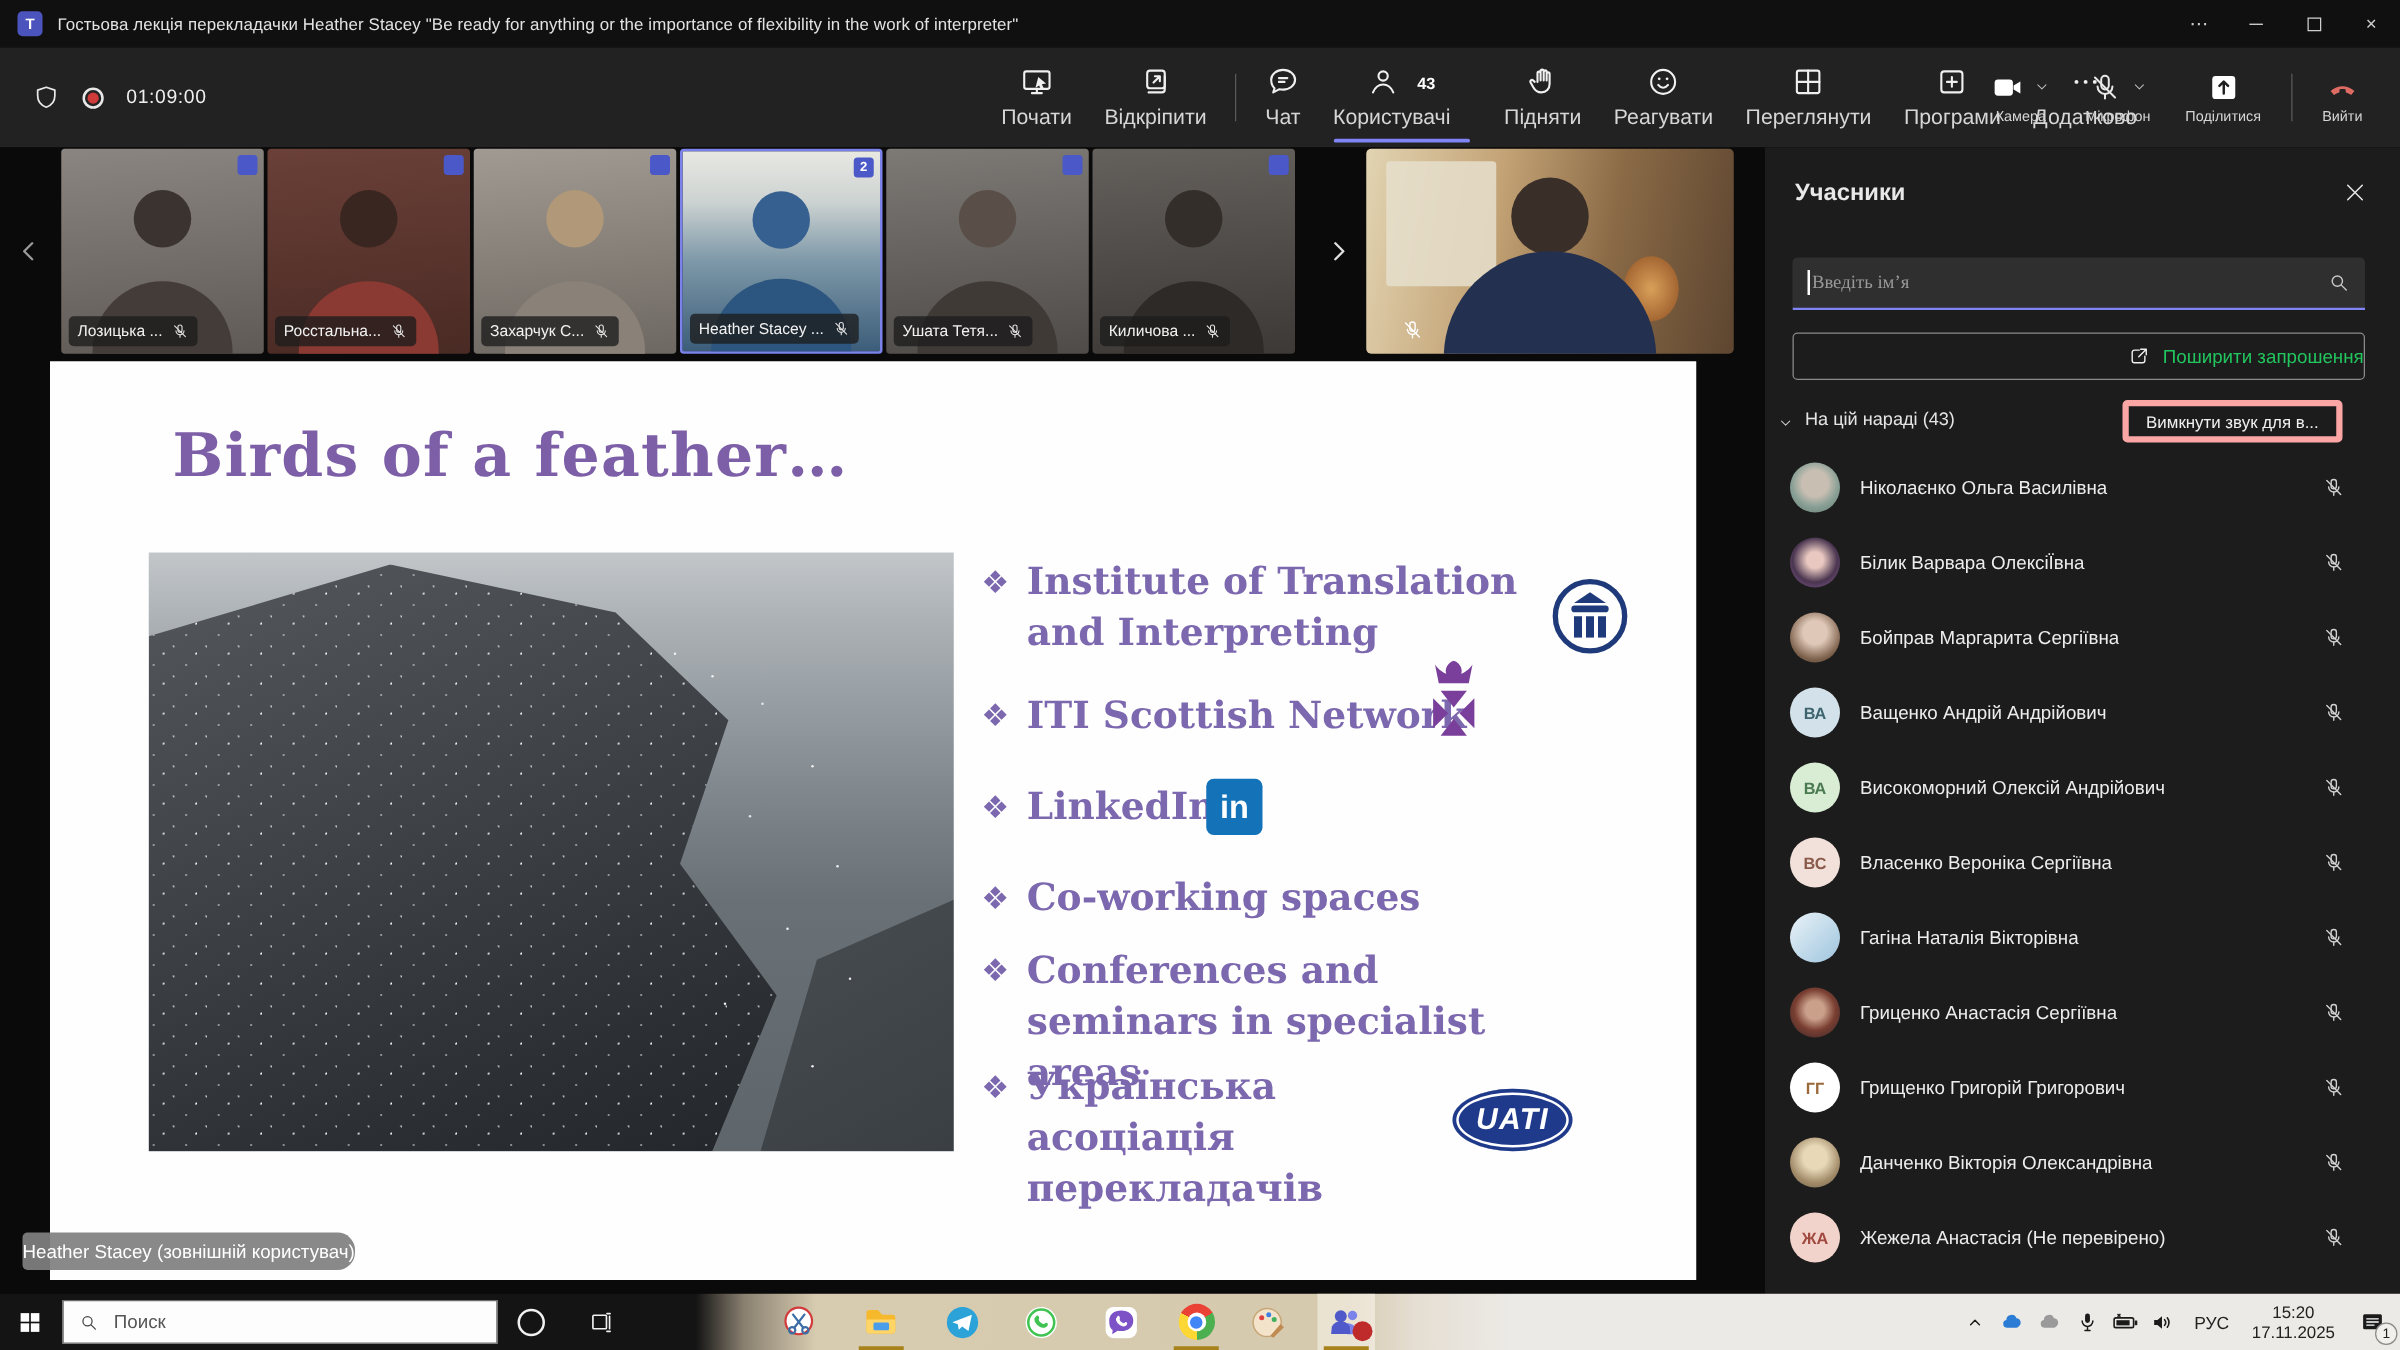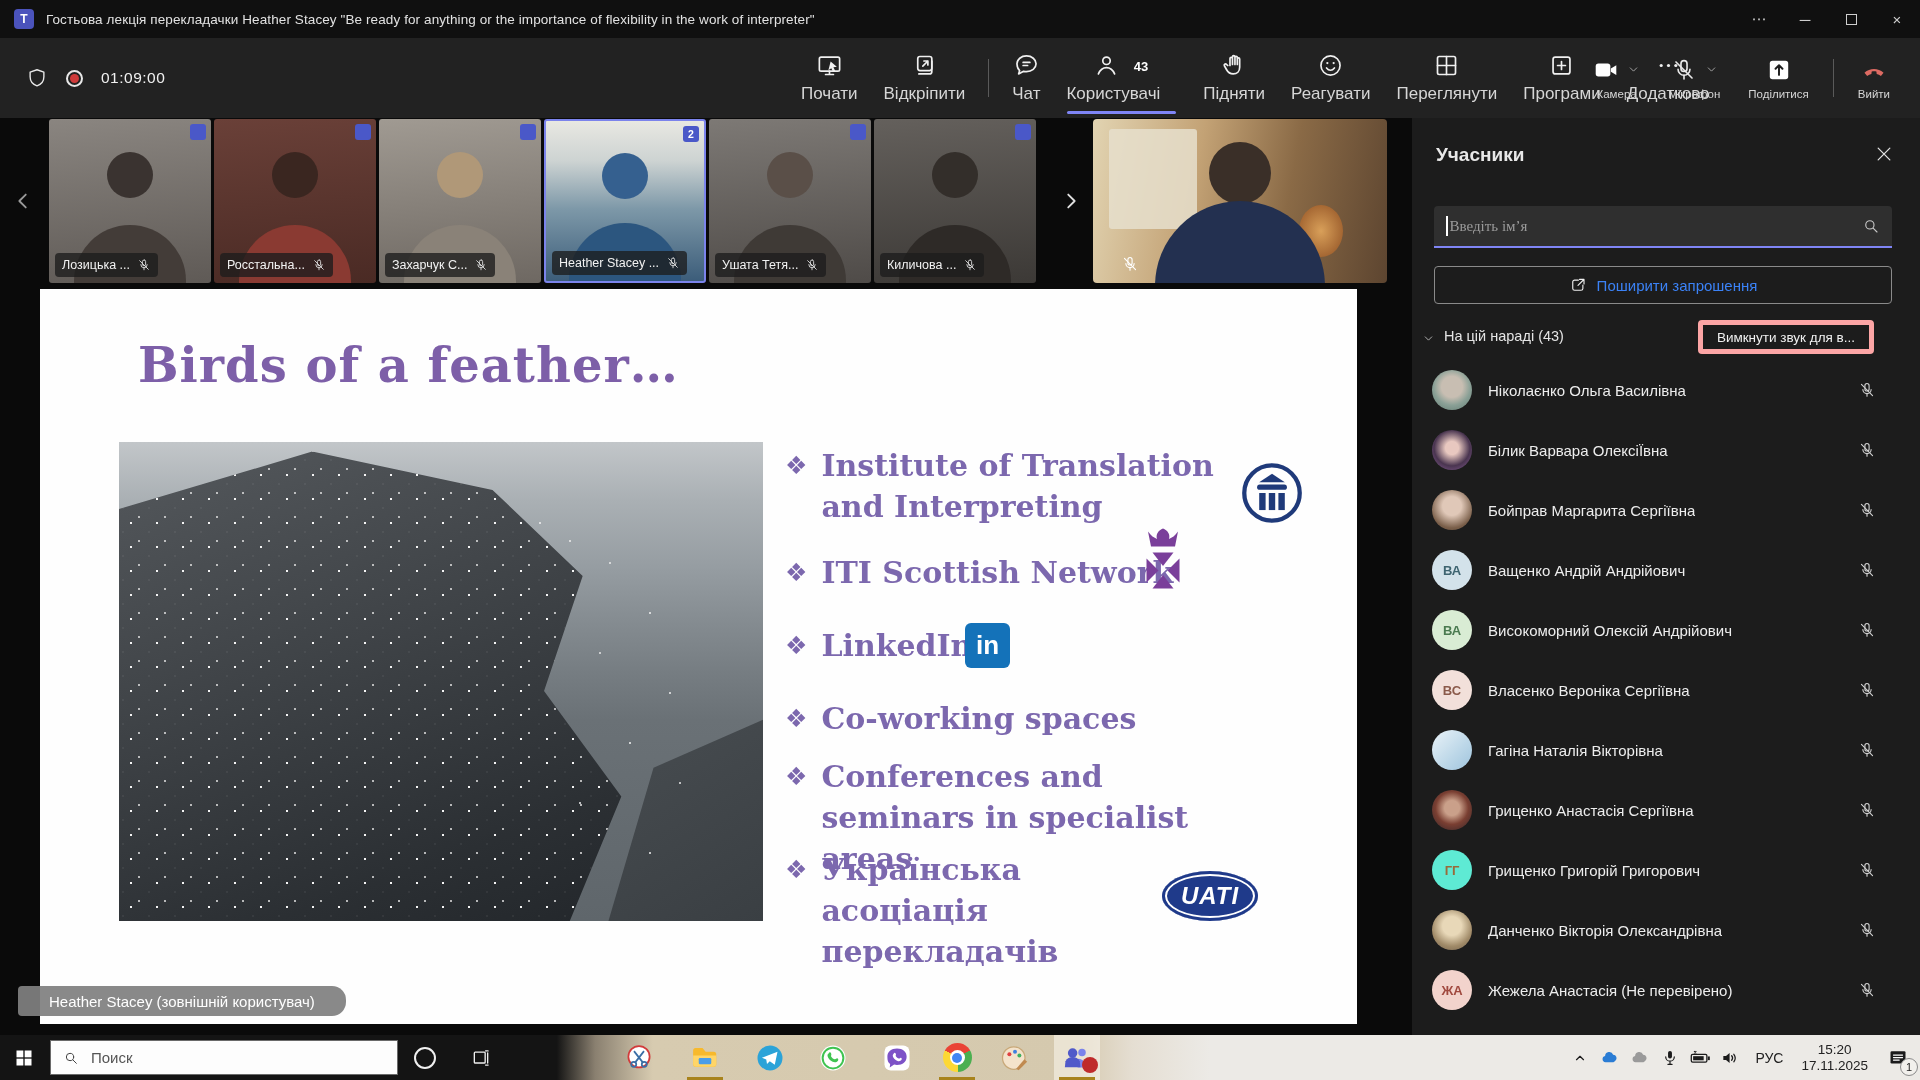--- a/index.html
+++ b/index.html
@@ -105,36 +105,36 @@
 .b4{top:409px;width:490px}.b5{top:467px;width:420px}.b6{top:560px;width:340px}
 .slide-logo{position:absolute}
 #logo-iti{left:1200px;top:172px;width:64px;height:64px}
 #logo-scottish{left:1092px;top:238px;width:62px;height:72px}
 #logo-linkedin{left:925px;top:334px;width:45px;height:45px;background:#1472b9;border-radius:6px;
   display:flex;align-items:center;justify-content:center;color:#fff;font-weight:bold;font-size:26px}
 #logo-uati{left:1122px;top:582px;width:96px;height:50px;background:#1f3a8a;border-radius:50%;
   box-shadow:inset 0 0 0 3px #1f3a8a,inset 0 0 0 5px #ffffff;
   display:flex;align-items:center;justify-content:center;color:#fff;font-weight:bold;
   font-style:italic;font-size:24px;letter-spacing:1px}
-#presenter-tip{position:absolute;left:18px;top:986px;height:30px;padding:0 31px;display:flex;align-items:center;
+#presenter-tip{position:absolute;left:18px;top:986px;height:30px;padding:0 0;display:flex;align-items:center;
   background:rgba(128,128,128,.93);border-radius:4px 14px 14px 4px;color:#fff;font-size:15px;z-index:5}
 
 
 #panel{position:absolute;left:1412px;top:118px;width:508px;height:917px;background:#1c1c1c;color:#e8e8e8}
 #panel-title{position:absolute;left:24px;top:26px;font-size:19px;font-weight:bold}
 #panel-close{position:absolute;right:26px;top:26px;width:20px;height:20px;color:#e4e4e4}
 #panel-search{position:absolute;left:22px;top:88px;width:458px;height:42px;background:#2f2f2f;
   border-radius:4px 4px 0 0;border-bottom:2px solid #7f85f5;display:flex;align-items:center;padding:0 12px}
 #panel-search .caret{width:1.5px;height:20px;background:#fff;margin-right:2px}
 #panel-search input{flex:1;background:transparent;border:none;outline:none;color:#e8e8e8;font-size:15px;
   font-family:Liberation Serif, serif}
 #panel-search input::placeholder{color:#9a9a9a}
 #panel-search .ic18{color:#c8c8c8}
 #invite-btn{position:absolute;left:22px;top:148px;width:458px;height:38px;border:1px solid #8a8a8a;border-radius:4px;
-  background:transparent;display:flex;align-items:center;justify-content:center;gap:10px;color:#3b82f6;font-size:15px}
+  background:transparent;display:flex;align-items:center;justify-content:flex-end;gap:10px;color:#22c55e;font-size:15px}
 #invite-btn .ic18{color:#f0f0f0}
 #section-row{position:absolute;left:0;top:198px;width:100%;height:44px}
 #section-chev{position:absolute;left:10px;top:16px;width:13px;height:13px;color:#cccccc}
 #section-label{position:absolute;left:32px;top:12px;font-size:14.5px;color:#e4e4e4}
 #muteall-btn{position:absolute;right:46px;top:4px;height:34px;padding:0 14px;border:5px solid #fca5a5;border-radius:4px;
   background:transparent;color:#f0f0f0;font-size:13.5px;display:flex;align-items:center}
 #plist{position:absolute;left:0;right:0;top:242px;bottom:0;overflow:hidden}
 .prow{height:60px;display:flex;align-items:center;padding:0 44px 0 20px}
 .avatar{width:40px;height:40px;border-radius:50%;flex:none;display:flex;align-items:center;justify-content:center;overflow:hidden}
 .av-txt{font-size:13px;font-weight:bold}
@@ -661,21 +661,21 @@
     <span class="pname">Гриценко Анастасія Сергіївна</span>
     <span class="ic18 pmic">
             <svg viewBox="0 0 24 24" fill="none" stroke="currentColor" stroke-width="1.5" stroke-linecap="round" stroke-linejoin="round">
               <rect x="9.2" y="3.4" width="5.6" height="10" rx="2.8"></rect>
               <path d="M6.5 11.3a5.5 5.5 0 0011 0"></path>
               <path d="M12 16.8v3.4"></path>
               <path d="M4.6 4.6l14.8 14.8"></path>
             </svg>
           </span>
   </div><div class="prow">
-    <div class="avatar" style="background: #5eead4;">
+    <div class="avatar" style="background: #ffffff;">
             <span class="av-txt" style="color: rgb(154, 106, 58);">ГГ</span>
           </div>
     <span class="pname">Грищенко Григорій Григорович</span>
     <span class="ic18 pmic">
             <svg viewBox="0 0 24 24" fill="none" stroke="currentColor" stroke-width="1.5" stroke-linecap="round" stroke-linejoin="round">
               <rect x="9.2" y="3.4" width="5.6" height="10" rx="2.8"></rect>
               <path d="M6.5 11.3a5.5 5.5 0 0011 0"></path>
               <path d="M12 16.8v3.4"></path>
               <path d="M4.6 4.6l14.8 14.8"></path>
             </svg>

